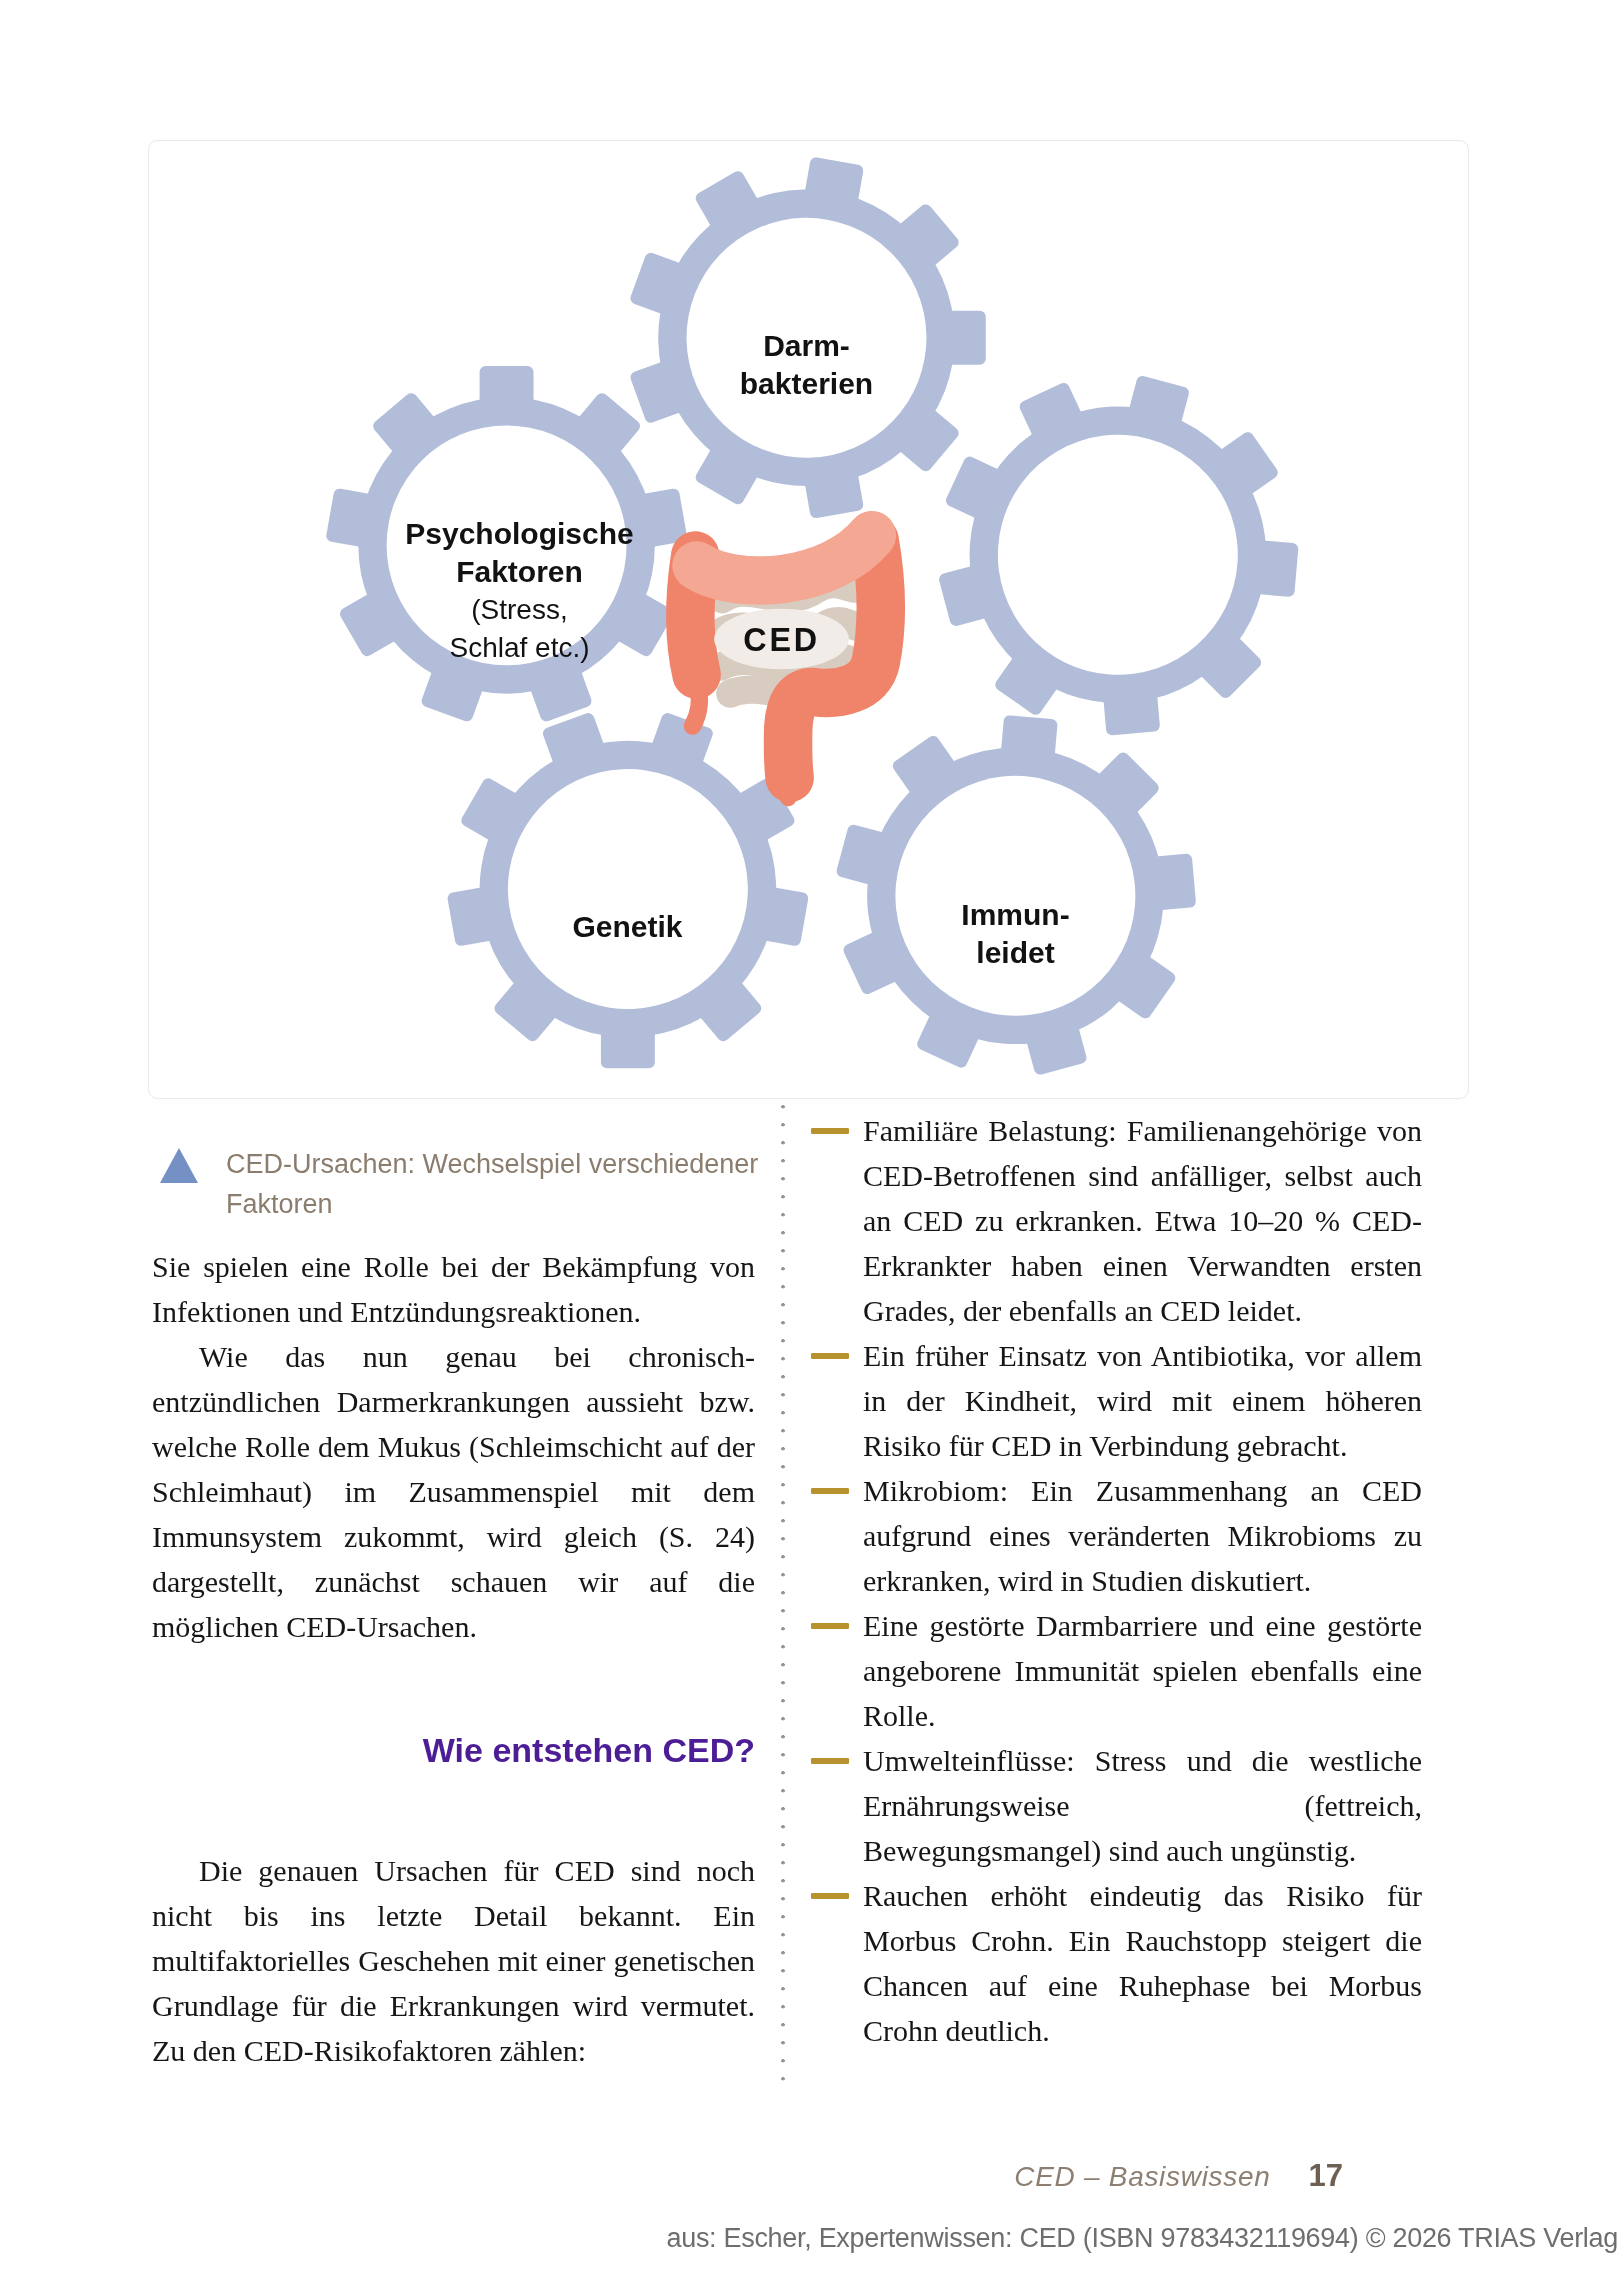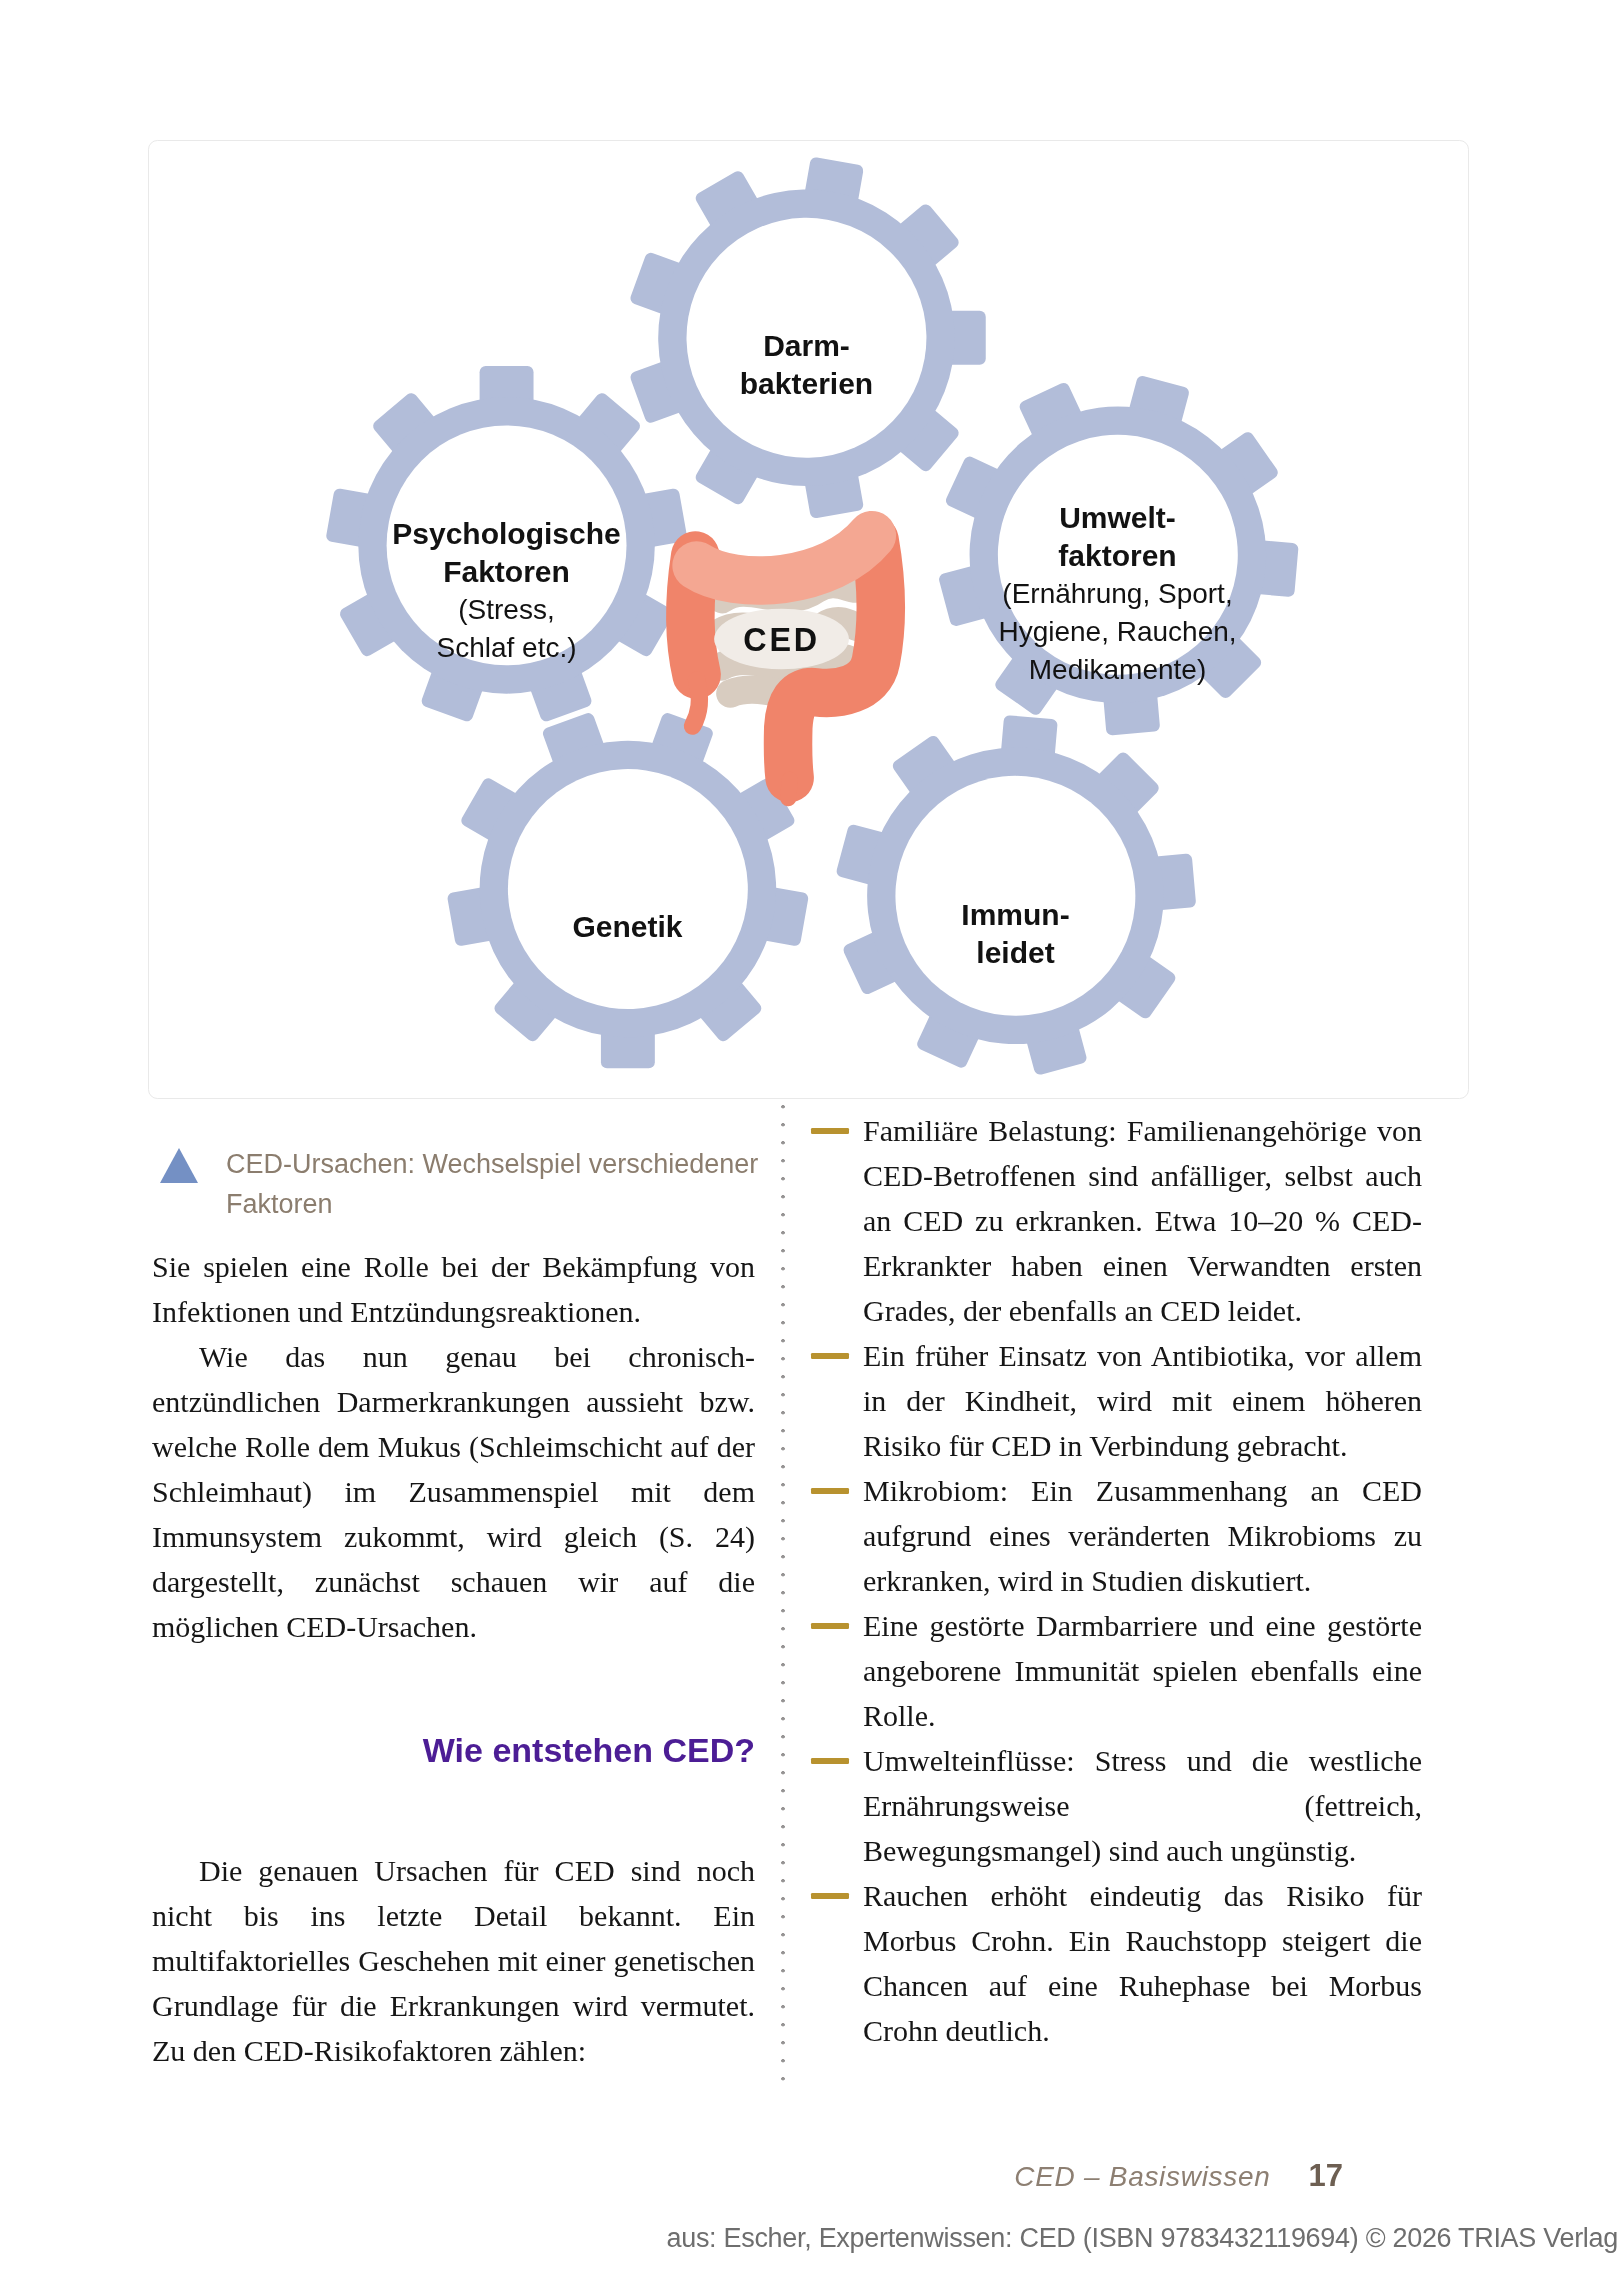--- a/index.html
+++ b/index.html
@@ -109,30 +109,24 @@
         <ellipse cx="938" cy="739" rx="100" ry="45" fill="#f1ece7" stroke="none"></ellipse>
       </g>
 
       <text x="938" y="757" text-anchor="middle" font-family="Liberation Sans, DejaVu Sans, sans-serif" font-weight="bold" font-size="48" letter-spacing="4" fill="#111111">CED</text>
     </svg>
 
     <div class="gear-label" style="left:489px;top:148px;width:337px;">
       <span class="gl-title">Darm-
 bakterien</span>
     </div>
-    <div class="gear-label" style="left:189px;top:336px;width:337px;">
+    <div class="gear-label" style="left:202px;top:336px;width:337px;">
       <span class="gl-title">Psychologische
 Faktoren</span><span class="gl-sub">(Stress,
 Schlaf etc.)</span>
-    </div>
-    <div class="gear-label" style="left:800px;top:320px;width:337px;">
-      <span class="gl-title">Umwelt-
-faktoren</span><span class="gl-sub">(Ernährung, Sport,
-Hygiene, Rauchen,
-Medikamente)</span>
     </div>
     <div class="gear-label" style="left:310px;top:729px;width:337px;">
       <span class="gl-title">Genetik</span>
     </div>
     <div class="gear-label" style="left:698px;top:717px;width:337px;">
       <span class="gl-title">Immun-
 leidet</span>
     </div>
   </figure>
 

